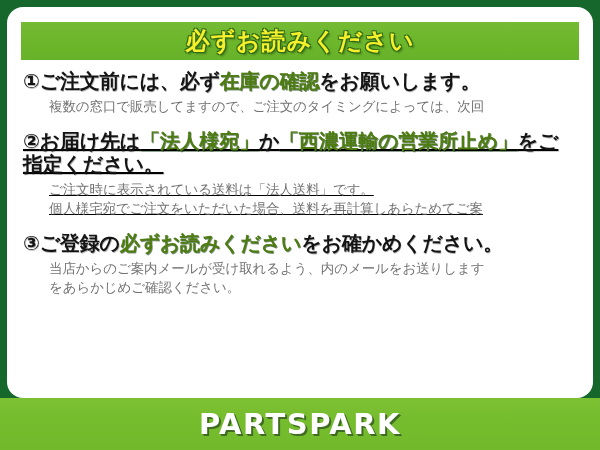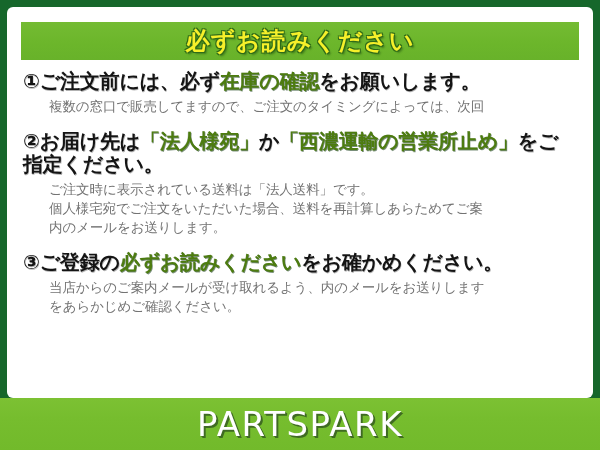--- a/index.html
+++ b/index.html
@@ -24,21 +24,21 @@
     padding: 7px 7px 0 7px;
   }
 
   
   .notice-card {
     position: relative;
     box-sizing: border-box;
     width: 586px;
     height: 391px;
     background: #ffffff;
-    border-radius: 6px;
+    border-radius: 16px;
     padding: 15px 14px 0 14px;
     overflow: hidden;
   }
 
   
   .header-banner {
     box-sizing: border-box;
     width: 100%;
     height: 38px;
     background: linear-gradient(to bottom, #74bb33 0%, #6cb62b 55%, #68b22a 100%);
@@ -86,39 +86,39 @@
     color: #737373;
     font-size: 13.5px;
     font-weight: normal;
     line-height: 1.42;
     letter-spacing: -0.1px;
   }
   .item-body .line { display: block; white-space: nowrap; }
 
   
   .item-1 { margin-top: 10px; }
-  .item-2 { margin-top: 14px; }
+  .item-2 { margin-top: 14px; text-decoration: underline; }
   .item-3 { margin-top: 14px; }
 
   
   .footer {
     position: absolute;
     left: 0;
     bottom: 0;
     width: 600px;
     height: 52px;
     background: linear-gradient(to bottom, #7cc133 0%, #76bd2e 40%, #72ba2b 100%);
     display: flex;
     align-items: center;
     justify-content: center;
   }
   .brand {
     color: #ffffff;
-    font-size: 34px;
-    font-weight: normal;
+    font-size: 29px;
+    font-weight: bold;
     letter-spacing: 1.5px;
     line-height: 1;
     text-shadow:
       2px 2px 0 #3f6b22,
       1px 1px 0 #4a7a28;
   }
 </style>
 </head>
 <body>
 
@@ -135,21 +135,20 @@
           <div class="item-heading"><span>①</span><span>ご注文前には、必ず</span><span class="hl">在庫の確認</span><span>をお願いします。</span></div>
           <div class="item-body">
             <span class="line">複数の窓口で販売してますので、ご注文のタイミングによっては、次回</span>
           </div>
         </div>
         <div class="item item-2">
           <div class="item-heading"><span>②</span><span>お届け先は</span><span class="hl">「法人様宛」</span><span>か</span><span class="hl">「西濃運輸の営業所止め」</span><span>をご指定ください。</span></div>
           <div class="item-body">
             <span class="line">ご注文時に表示されている送料は「法人送料」です。</span>
             <span class="line">個人様宅宛でご注文をいただいた場合、送料を再計算しあらためてご案</span>
-            <span class="line">内のメールをお送りします。</span>
           </div>
         </div>
         <div class="item item-3">
           <div class="item-heading"><span>③</span><span>ご登録の</span><span class="hl">必ずお読みください</span><span>をお確かめください。</span></div>
           <div class="item-body">
             <span class="line">当店からのご案内メールが受け取れるよう、内のメールをお送りします</span>
             <span class="line">をあらかじめご確認ください。</span>
           </div>
         </div>
       </div>

